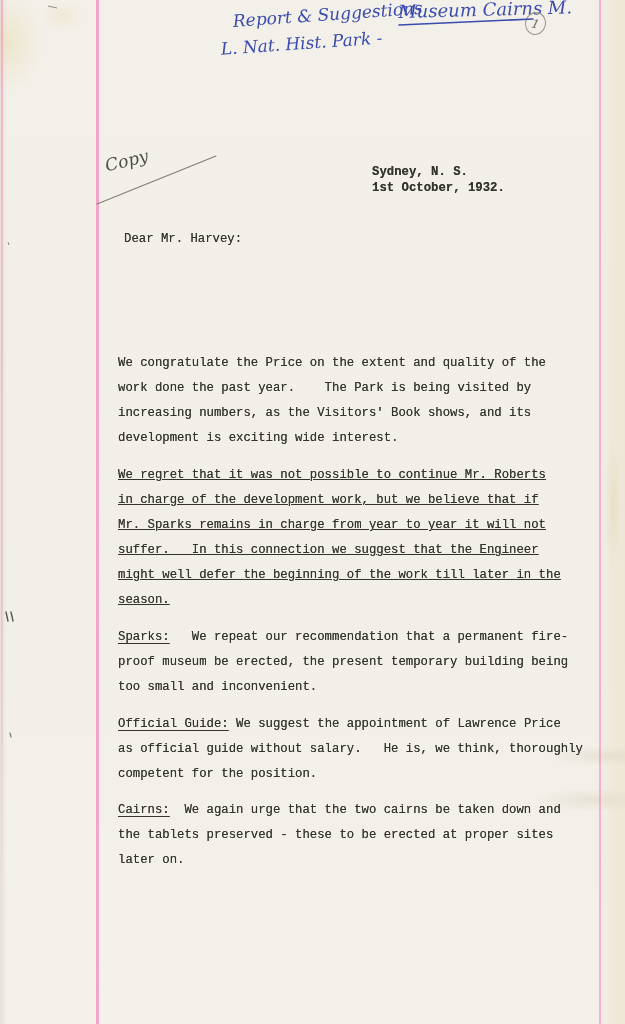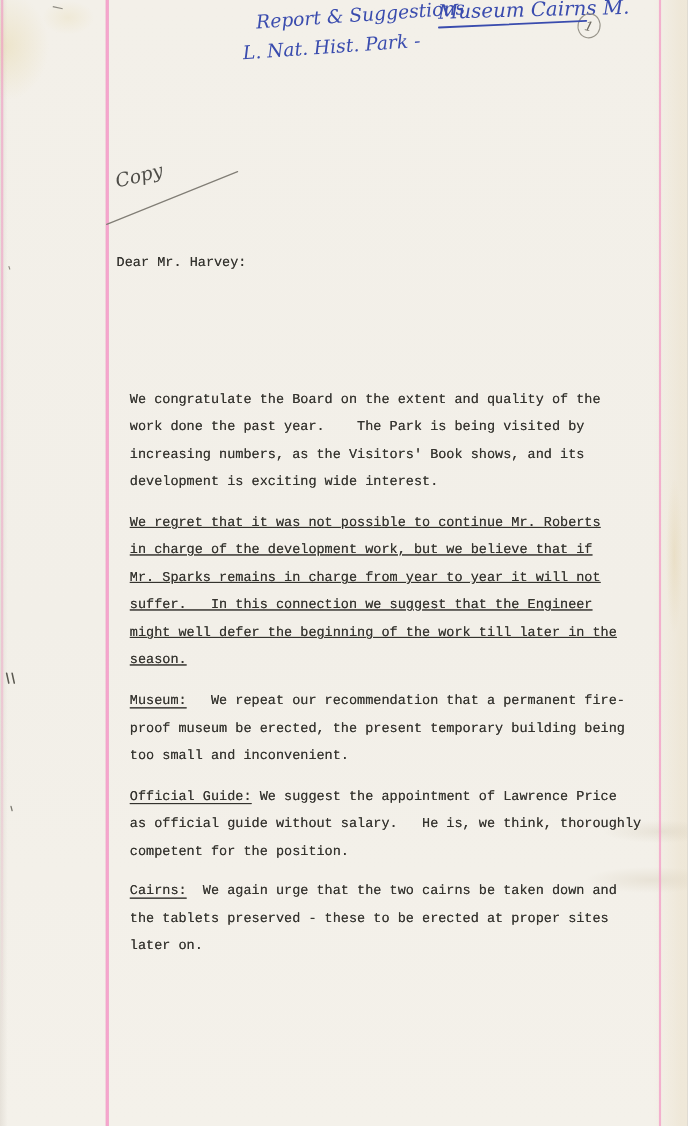--- a/index.html
+++ b/index.html
@@ -21,21 +21,21 @@
   .rule-left{left:96px;width:3px;
     background:linear-gradient(to right,rgba(233,91,164,.50),rgba(248,160,206,.95) 50%,rgba(233,91,164,.50));}
   .rule-right{left:599px;width:2px;
     background:linear-gradient(to right,rgba(236,120,176,.45),rgba(246,158,202,.85) 50%,rgba(236,120,176,.45));}
   .rule-edge{left:1px;width:2px;height:100%;
     background:linear-gradient(to bottom,rgba(244,140,192,.55) 0%,rgba(244,140,192,.35) 60%,rgba(244,140,192,0) 92%);}
   
   .typed{position:absolute;color:#34332e;font-size:12.3px;line-height:25px;
     white-space:pre-wrap;text-shadow:0 0 .6px rgba(52,50,45,.75);}
   .dateblock{left:372px;top:165px;line-height:15.5px;font-weight:bold;}
-  .salutation{left:106px;top:227px;}
+  .salutation{left:124px;top:227px;}
   .para{left:118px;width:484px;}
   .p1{top:253px;} .p2{top:339px;} .p3{top:451px;text-decoration:underline;}
   .p4{top:613px;} .p5{top:700px;} .p6{top:786px;}
   .plabel{text-decoration:underline;text-underline-offset:3px;}
   
   .hw{position:absolute;font-family:"DejaVu Serif",serif;font-style:italic;color:#3a4cae;}
   .hw-subject{left:232px;top:8px;font-size:17px;line-height:27px;transform:rotate(-4deg);transform-origin:left top;}
   .hw-subject .l2{margin-left:-14px;}
   .hw-topright{left:398px;top:1px;font-size:18px;transform:rotate(-1.5deg);transform-origin:left top;}
   .hw-copy{left:103px;top:156px;font-size:17px;color:#4e4d48;transform:rotate(-14deg);transform-origin:left top;}
@@ -57,37 +57,39 @@
   <div class="hw hw-subject">
     <div class="l1">Report &amp; Suggestions</div>
     <div class="l2">L. Nat. Hist. Park -</div>
   </div>
   <div class="hw hw-topright">Museum Cairns M.</div>
   <div class="hw hw-copy">Copy</div>
   <div class="pagenum">
     <span>1</span>
   </div>
 
+  <div class="typed dateblock"><span>Sydney, N. S.</span>
+<span>1st October, 1932.</span></div>
 
   <div class="typed salutation">Dear Mr. Harvey:</div>
 
 
-  <p class="typed para p2"><span class="plabel"></span><span>We congratulate the Board on the extent and quality of the
+  <p class="typed para p2"><span class="plabel"></span><span>We congratulate the Price on the extent and quality of the
 work done the past year.    The Park is being visited by
 increasing numbers, as the Visitors' Book shows, and its
 development is exciting wide interest.</span></p>
 
   <p class="typed para p3"><span class="plabel"></span><span>We regret that it was not possible to continue Mr. Roberts
 in charge of the development work, but we believe that if
 Mr. Sparks remains in charge from year to year it will not
 suffer.   In this connection we suggest that the Engineer
 might well defer the beginning of the work till later in the
 season.</span></p>
 
-  <p class="typed para p4"><span class="plabel">Museum:</span><span>   We repeat our recommendation that a permanent fire-
+  <p class="typed para p4"><span class="plabel">Sparks:</span><span>   We repeat our recommendation that a permanent fire-
 proof museum be erected, the present temporary building being
 too small and inconvenient.</span></p>
 
   <p class="typed para p6"><span class="plabel">Cairns:</span><span>  We again urge that the two cairns be taken down and
 the tablets preserved - these to be erected at proper sites
 later on.</span></p>
 
   <p class="typed para p5"><span class="plabel">Official Guide:</span><span> We suggest the appointment of Lawrence Price
 as official guide without salary.   He is, we think, thoroughly
 competent for the position.</span></p>

